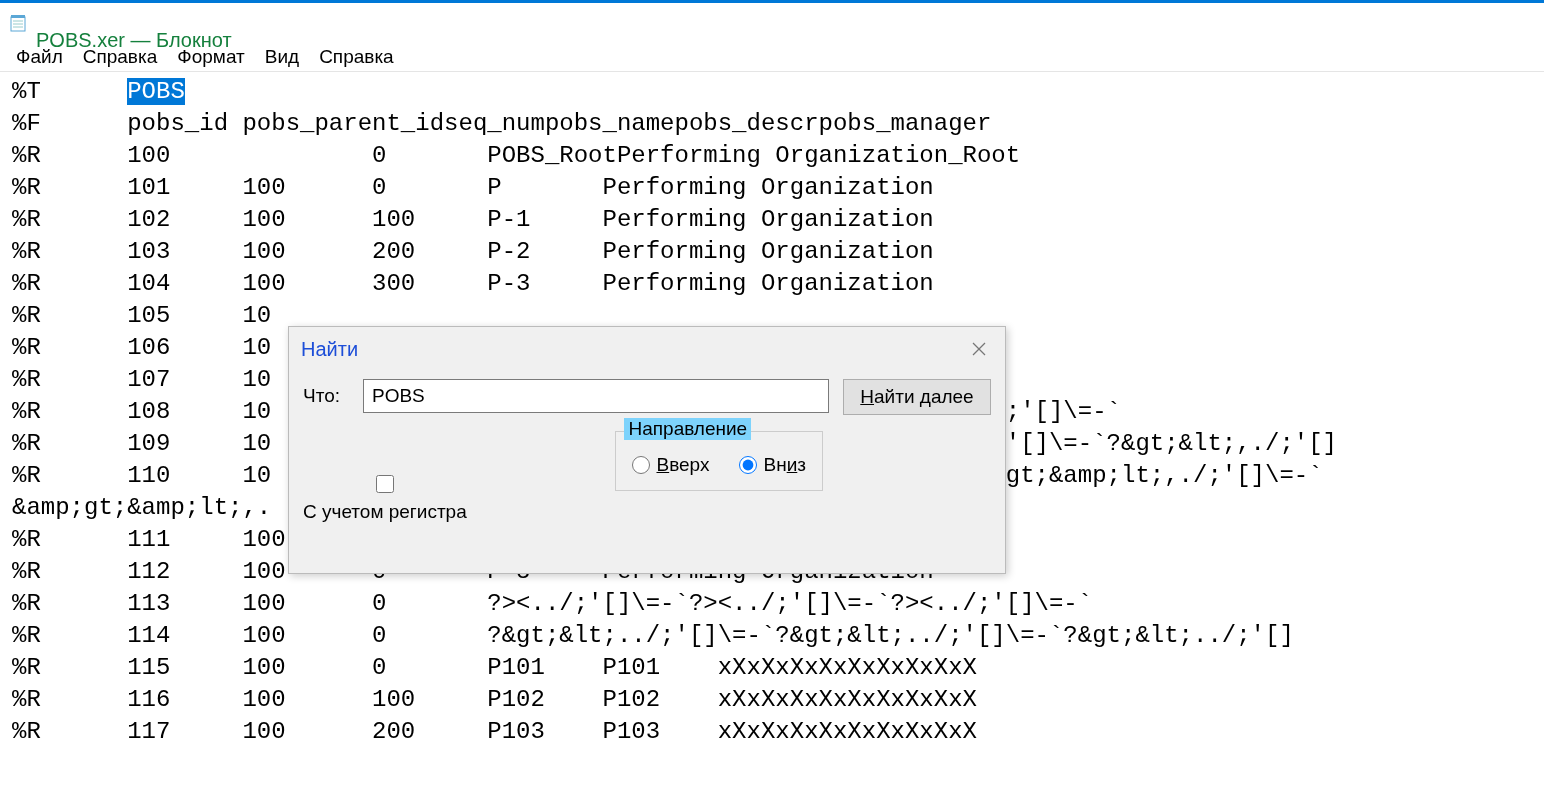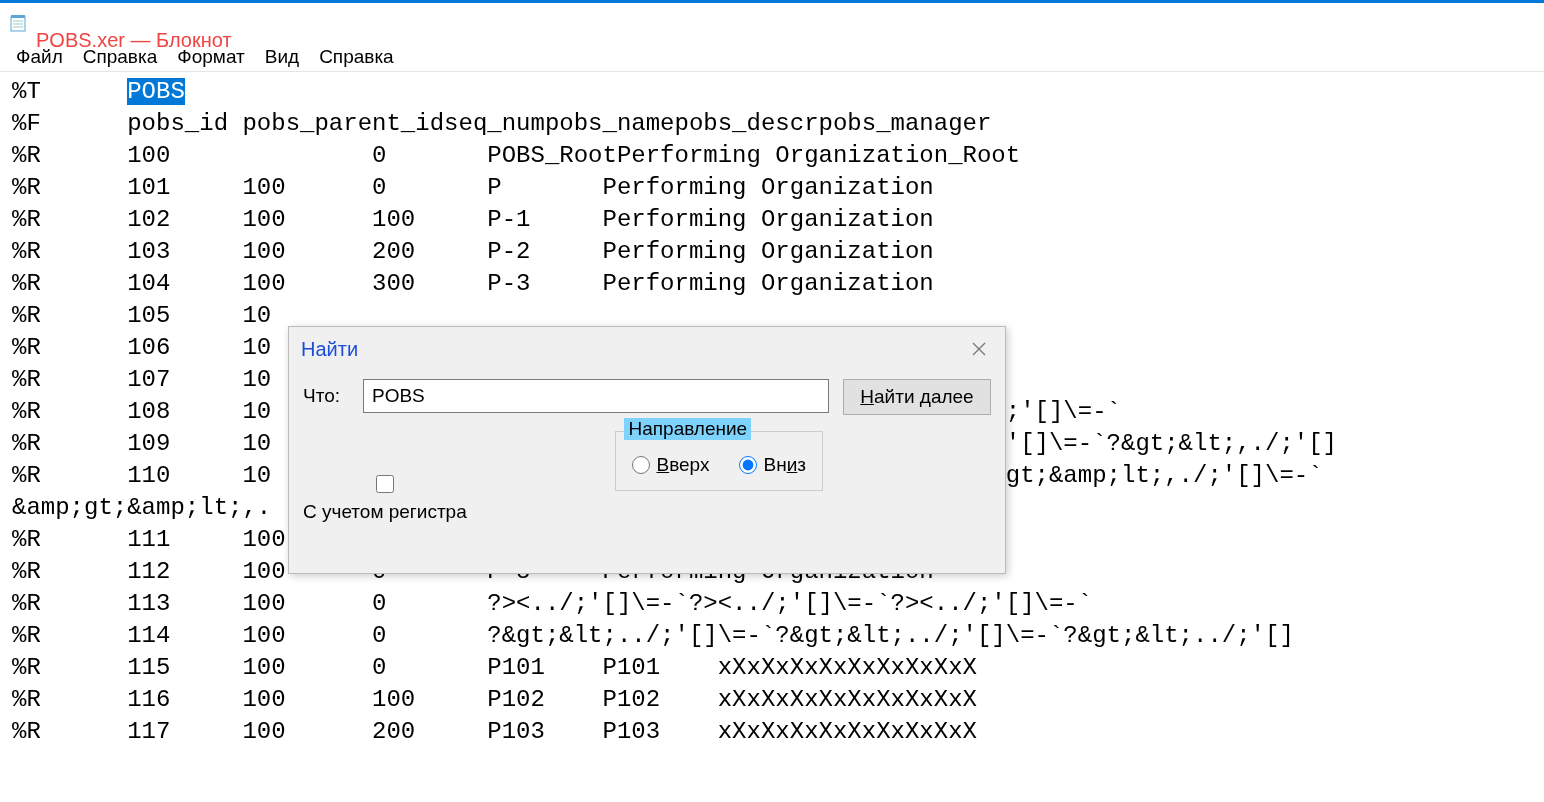--- a/index.html
+++ b/index.html
@@ -16,21 +16,21 @@
   display: flex;
   align-items: center;
   padding: 0 8px;
   border-top: 3px solid #0078d7;
   background: #fff;
 }
 .titlebar .icon {
   width: 20px; height: 20px; margin-right: 8px;
   display: inline-flex; align-items: center; justify-content: center;
 }
-.titlebar .title { font-size: 20px; color: #ef4444; margin-top: 36px; }
+.titlebar .title { font-size: 20px; color: #15803d; margin-top: 36px; }
 .menubar {
   height: 30px;
   display: flex;
   align-items: center;
   padding: 0 6px;
   border-bottom: 1px solid #e5e5e5;
   font-size: 19px;
 }
 .menubar .menu-item { padding: 2px 10px; cursor: default; }
 .editor {

